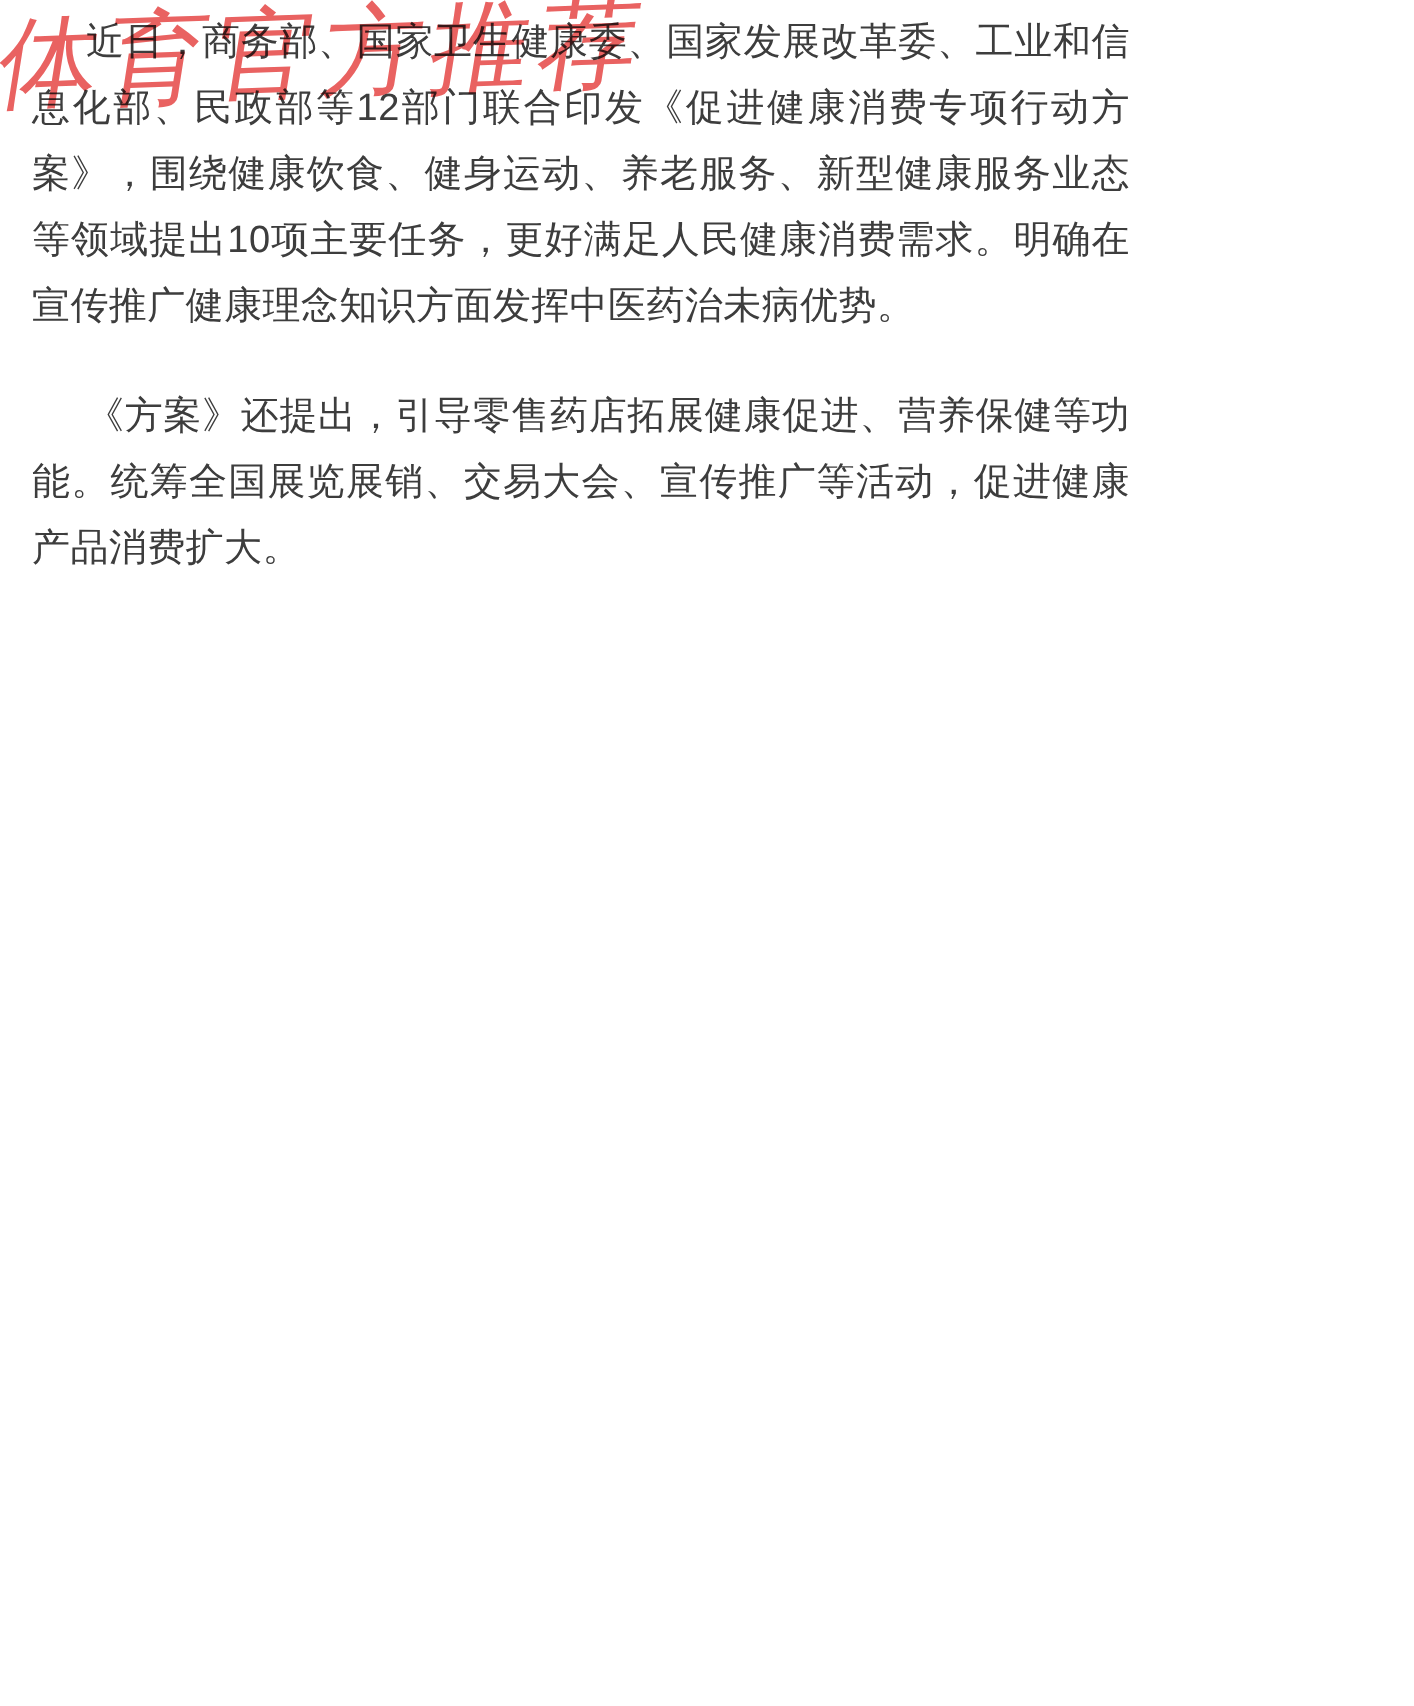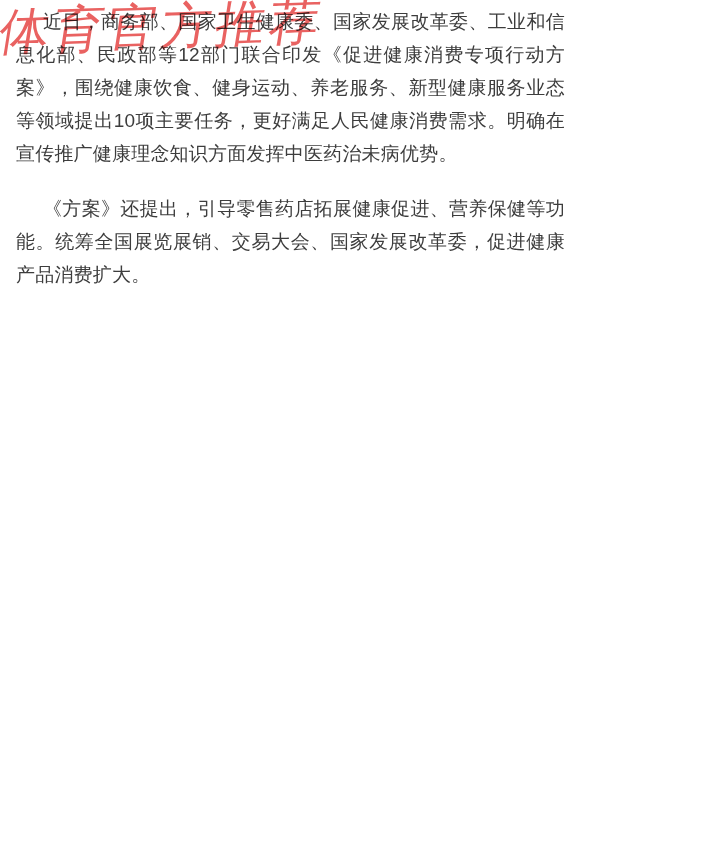--- a/index.html
+++ b/index.html
@@ -49,14 +49,14 @@
     z-index: 5;
   }
 </style>
 </head>
 <body>
 
 <div class="watermark" style="color: rgb(230, 76, 75);">体育官方推荐</div>
 
 <div class="article" style="color: rgb(61, 61, 61); background: rgb(255, 255, 255);">
   <p>近日，商务部、国家卫生健康委、国家发展改革委、工业和信息化部、民政部等12部门联合印发《促进健康消费专项行动方案》，围绕健康饮食、健身运动、养老服务、新型健康服务业态等领域提出10项主要任务，更好满足人民健康消费需求。明确在宣传推广健康理念知识方面发挥中医药治未病优势。</p>
-  <p>《方案》还提出，引导零售药店拓展健康促进、营养保健等功能。统筹全国展览展销、交易大会、国家发展改革委，促进健康产品消费扩大。</p>
+  <p>《方案》还提出，引导零售药店拓展健康促进、营养保健等功能。统筹全国展览展销、交易大会、宣传推广等活动，促进健康产品消费扩大。</p>
 </div>
 
 </body></html>

